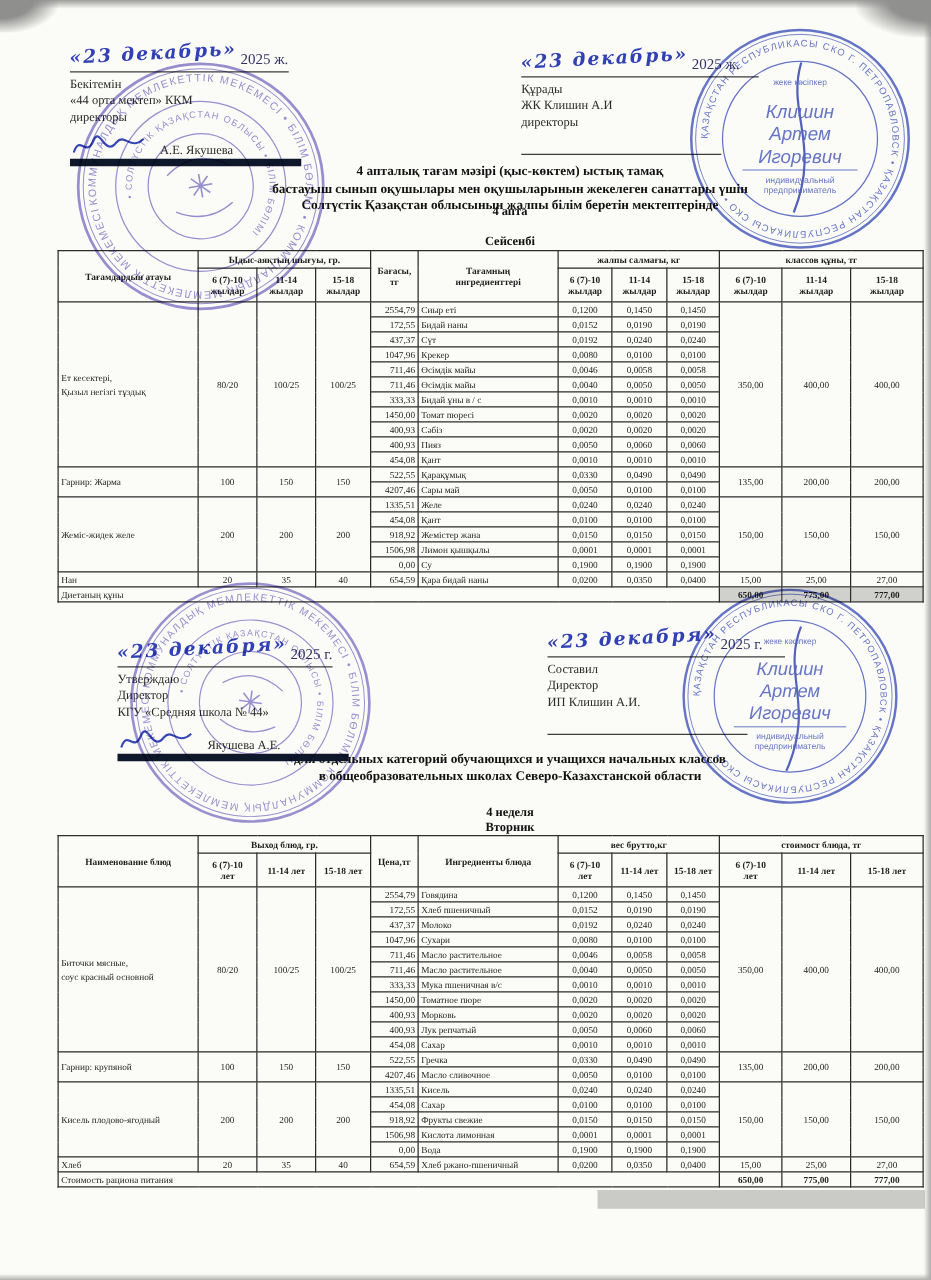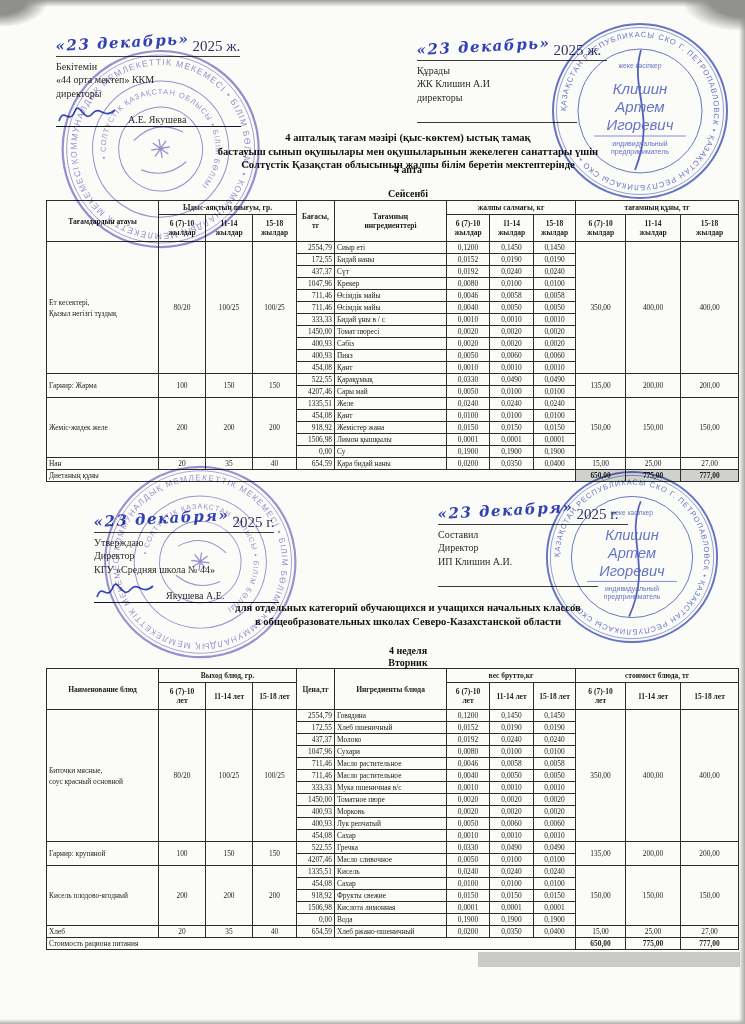--- a/index.html
+++ b/index.html
@@ -15,23 +15,23 @@
   .edge-corner-tr{position:absolute;right:0;top:0;width:60px;height:30px;
             background:radial-gradient(ellipse at 100% 0,#90908e 0 40%,rgba(255,255,255,0) 75%);}
   .edge-bottom{position:absolute;left:0;bottom:0;right:0;height:5px;
             background:linear-gradient(rgba(255,255,255,0),#b0b0ae);}
 
   .abs{position:absolute;}
   .sign-block{font-size:10px;line-height:13.5px;color:#2b2b2b;z-index:3;}
   .hand{font-family:"DejaVu Serif",serif;font-style:italic;font-weight:bold;
         color:#3140b4;font-size:15px;letter-spacing:1.5px;transform:rotate(-3deg);
         transform-origin:left bottom;display:inline-block;}
-  .hand-year{font-size:15px;color:#343464;font-style:normal;letter-spacing:0;margin-top:39px;}
+  .hand-year{font-size:12px;color:#343464;font-style:normal;letter-spacing:0;margin-top:39px;}
   .date-line{border-bottom:1px solid #3c3c3c;padding-bottom:1px;margin-bottom:3px;display:inline-block;}
-  .sig-row{display:flex;align-items:flex-end;border-bottom:1px solid #0f172a;width:185px;margin-top:4px;}
+  .sig-row{display:flex;align-items:flex-end;border-bottom:6px solid #0f172a;width:185px;margin-top:4px;}
   .sig-row .nm{margin-left:10px;}
   .plain-line{border-bottom:1px solid #3c3c3c;width:160px;height:14px;margin-top:4px;position:relative;}
 
   .titles{position:absolute;text-align:center;font-weight:bold;font-size:10.6px;
           line-height:13.5px;color:#111;z-index:1;}
   .weekday{position:absolute;text-align:center;font-weight:bold;font-size:10px;line-height:12px;color:#111;}
 
   .tbl-wrap{position:absolute;z-index:2;}
   table.menu{border-collapse:collapse;table-layout:fixed;width:692px;background:transparent;}
   table.menu th,table.menu td{border:1px solid #2c2c2c;padding:0 2px;overflow:hidden;}
@@ -159,21 +159,21 @@
       </colgroup>
       <thead>
         <tr class="hrow1">
           <th rowspan="2">Тағамдардын атауы</th>
           <th colspan="3">Ыдыс-аяқтың шығуы, гр.</th>
           <th rowspan="2">Бағасы,
 тг</th>
           <th rowspan="2">Тағамның
 ингредиенттері</th>
           <th colspan="3">жалпы салмағы, кг</th>
-          <th colspan="3">тағамның құны, тг</th>
+          <th colspan="3">классов құны, тг</th>
         </tr>
         <tr class="hrow2">
           <th>6 (7)-10
 жылдар</th>
           <th>11-14
 жылдар</th>
           <th>15-18
 жылдар</th>
           <th>6 (7)-10
 жылдар</th>

